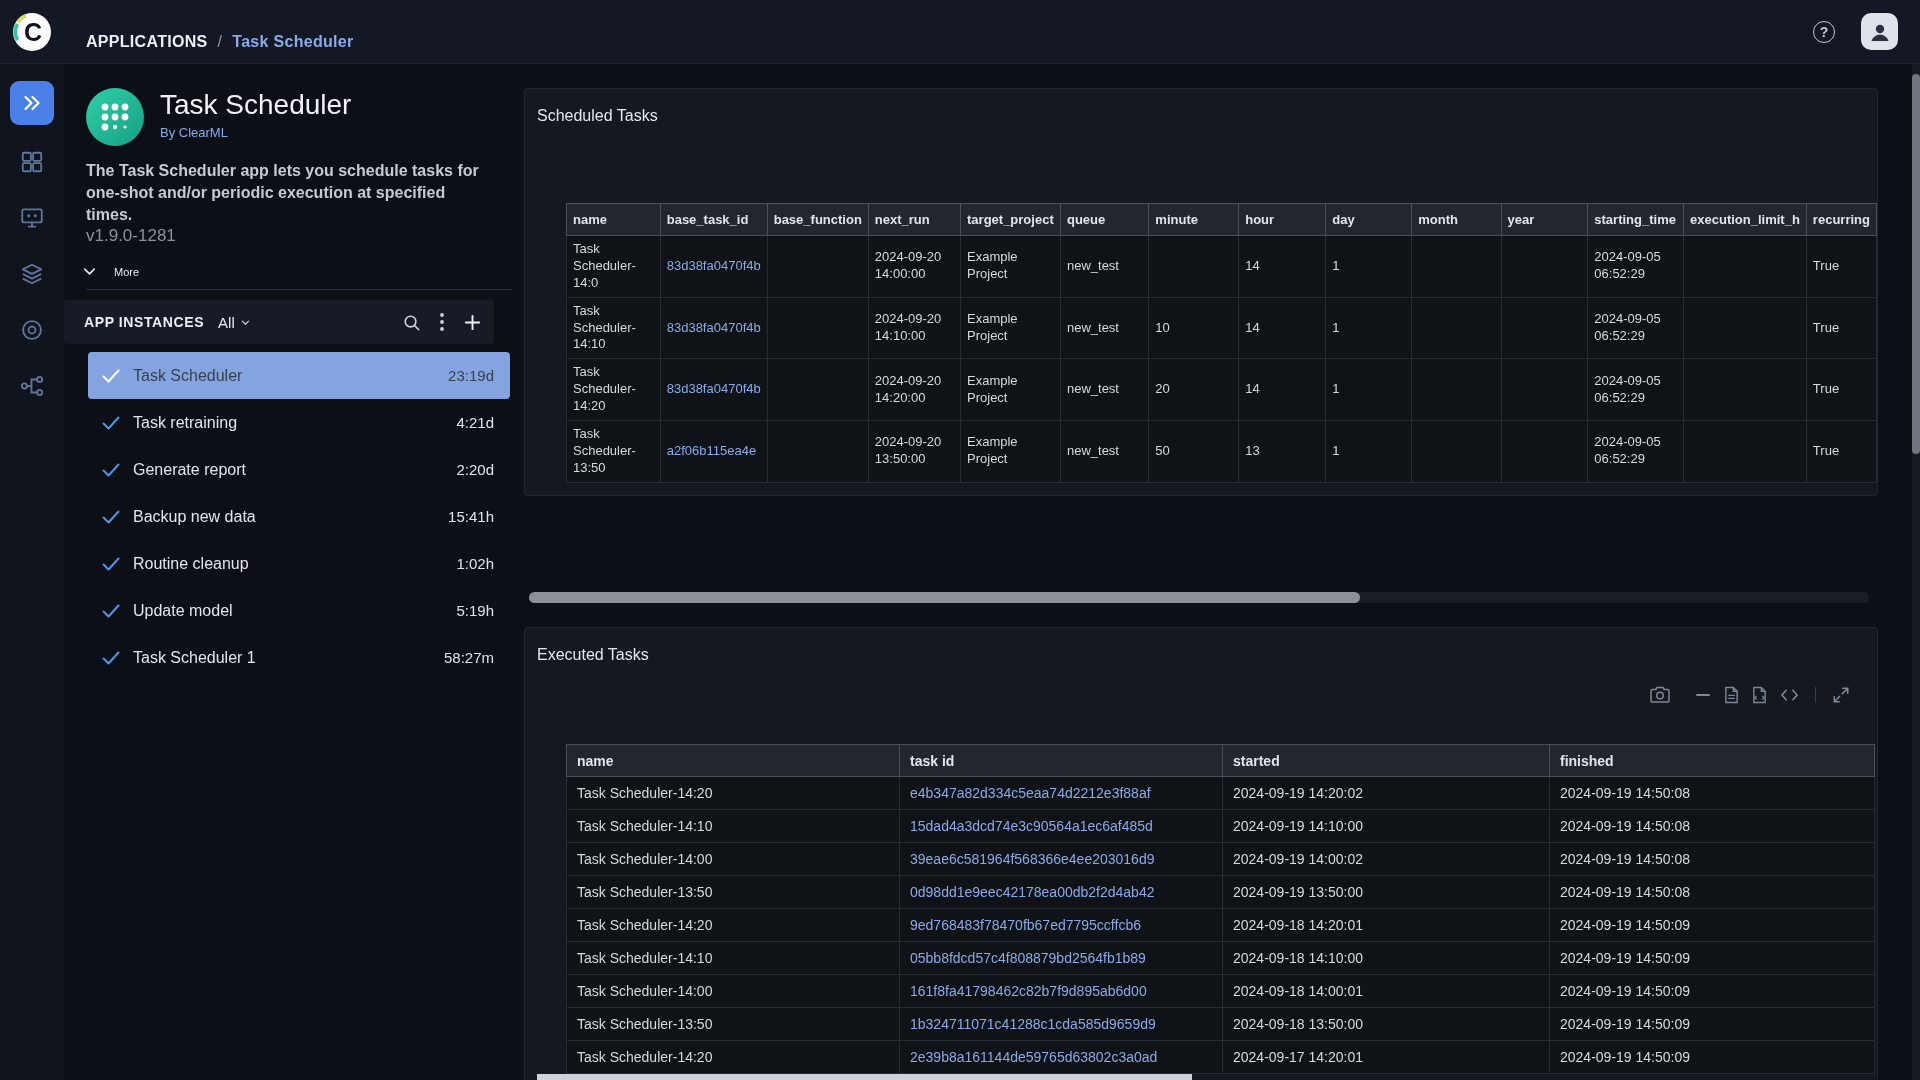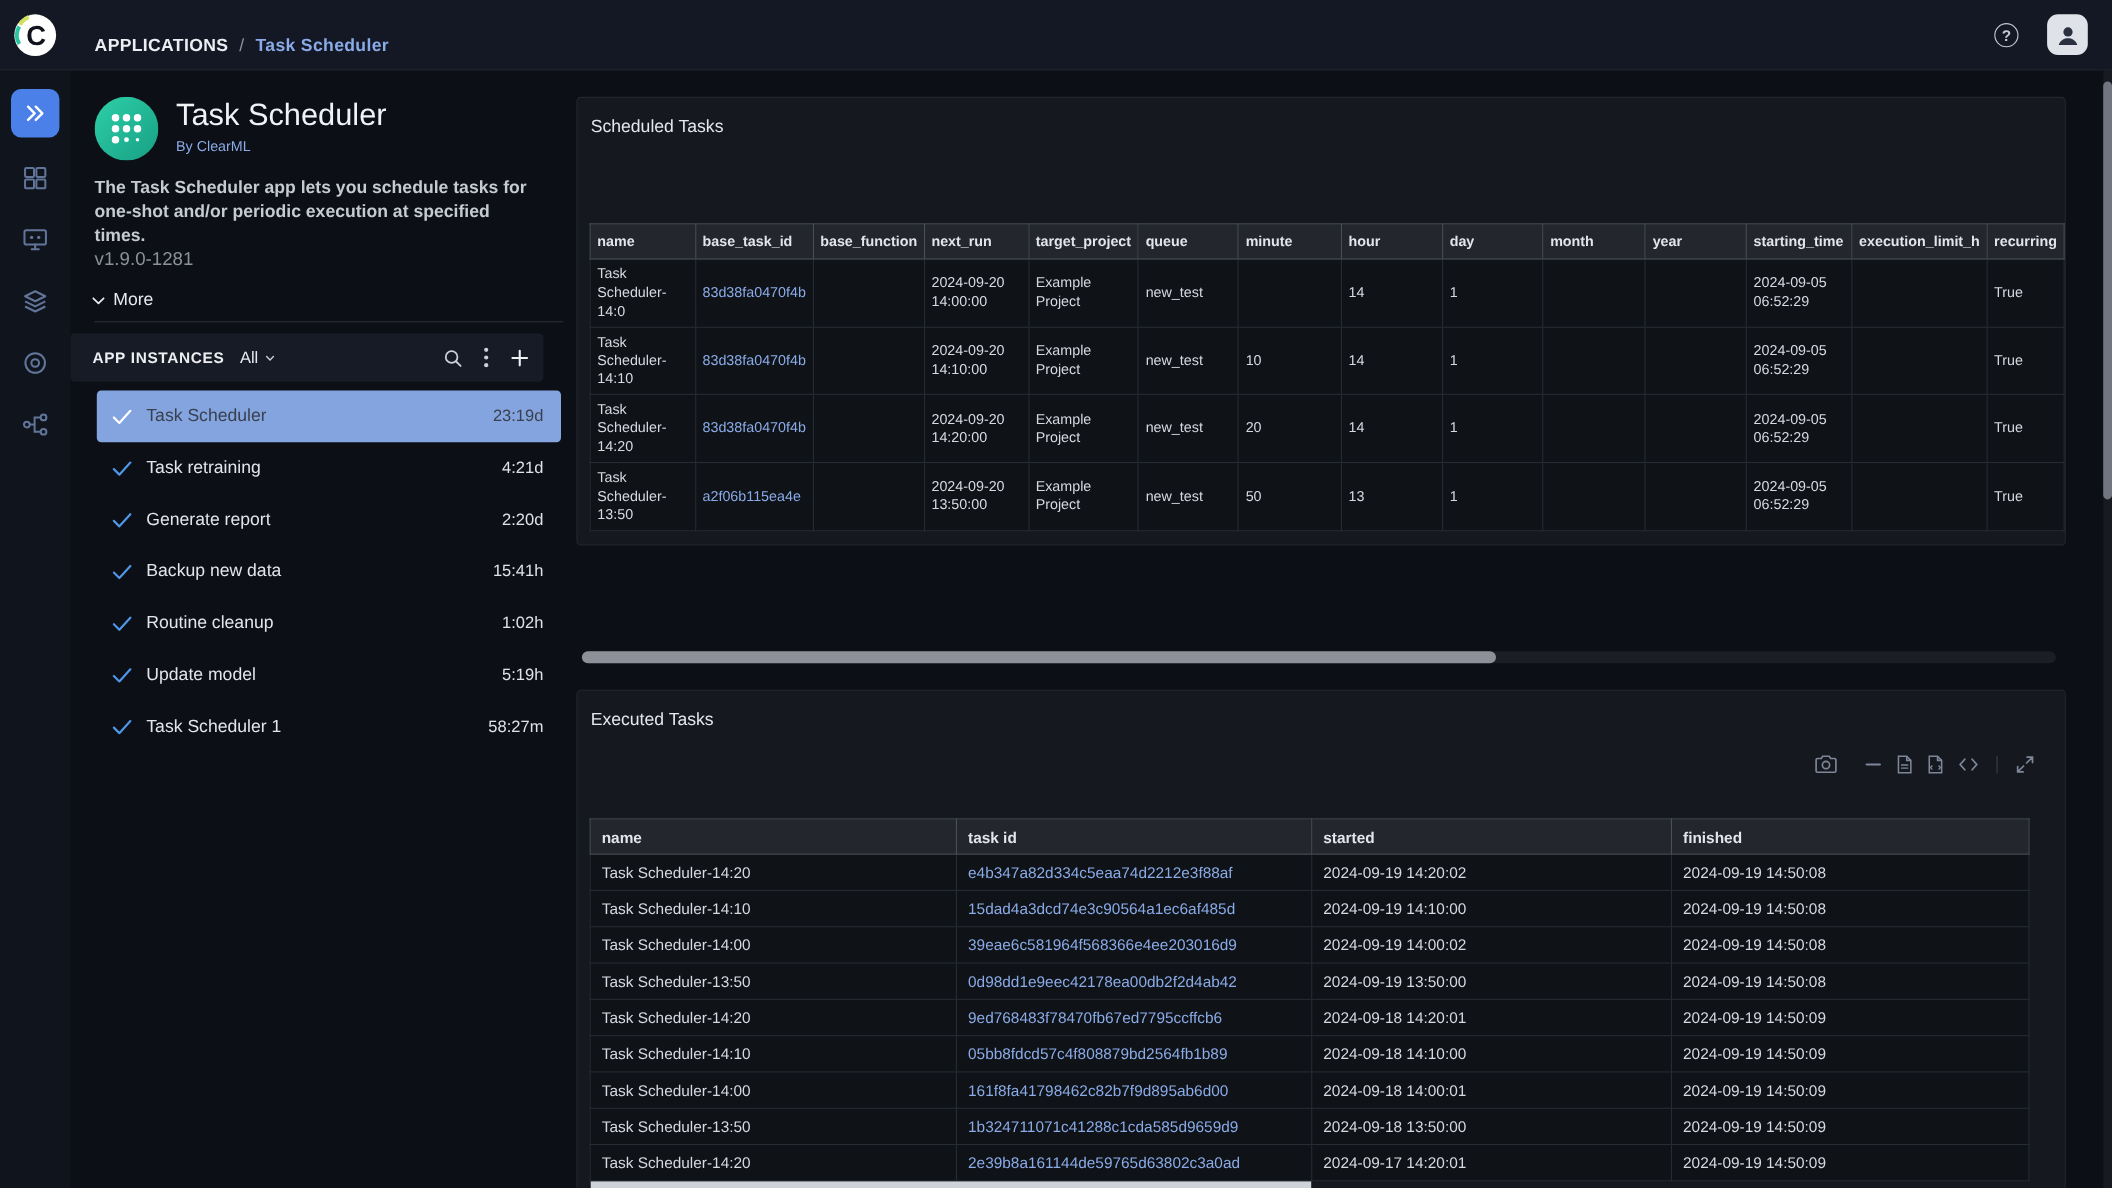--- a/index.html
+++ b/index.html
@@ -50,21 +50,21 @@
   }
 
   
   .panel { position: absolute; top: 64px; left: 64px; width: 450px; bottom: 0; }
   .app-header { display: flex; gap: 16px; margin: 24px 0 0 22px; }
   .app-icon { width: 58px; height: 58px; flex: 0 0 auto; }
   .app-title { font-size: 28px; font-weight: 500; color: #f0f2f6; line-height: 1.1; margin-top: 2px; }
   .app-byline { font-size: 13px; color: var(--link-blue, #8aabe8); margin-top: 4px; cursor: pointer; }
   .app-desc { margin: 14px 20px 0 22px; font-size: 16px; line-height: 1.38; color: #c6cad2; max-width: 432px; font-weight: bold; }
   .app-version { margin: 0 0 0 22px; font-size: 17px; color: #8b919c; }
-  .more-row { margin: 18px 0 0 18px; display: flex; align-items: center; gap: 6px; font-size: 16px; color: #e8eaf0; cursor: pointer; }
+  .more-row { margin: 18px 0 0 18px; display: flex; align-items: center; gap: 17px; font-size: 11px; color: #e8eaf0; cursor: pointer; }
   .panel-divider { margin: 10px 2px 0 22px; height: 1px; background: #2c303a; }
 
   .instances-bar {
     margin: 10px 0 0 0; width: 430px; height: 44px;
     background: #171b26; border-radius: 4px;
     display: flex; align-items: center; padding: 0 12px 0 20px; gap: 14px;
   }
   .instances-title { font-size: 14px; font-weight: 700; letter-spacing: .6px; color: #eceef2; }
   .filter-dd { display: flex; align-items: center; gap: 5px; font-size: 15px; color: #e8eaf0; cursor: pointer; }
   .bar-icons { margin-left: auto; display: flex; align-items: center; gap: 18px; color: #ccd1d9; }
@@ -86,21 +86,21 @@
   .main { position: absolute; top: 64px; left: 514px; width: 1398px; bottom: 0; overflow: hidden; }
   .card {
     position: absolute; left: 10px; width: 1354px;
     background: var(--card-bg, #15181e); border: 1px solid #23272e; border-radius: 4px;
   }
   .card-title { position: absolute; left: 12px; top: 18px; font-size: 16px; color: #e4e7ec; }
   .card-scheduled { top: 24px; height: 408px; }
   .card-executed { top: 563px; height: 540px; }
 
   
-  table.data-table { border-collapse: collapse; table-layout: fixed; background: #0f1216; position: absolute; }
+  table.data-table { border-collapse: collapse; table-layout: fixed; background: #0f1216; position: absolute; margin-left: 30px; }
   .data-table th {
     background: var(--table-header-bg, #23262d); border: 1px solid #4a4e57;
     font-weight: 700; text-align: left; color: #e2e5ea;
     overflow: hidden; white-space: nowrap;
   }
   .data-table td { border: 1px solid #272b32; color: #d6dae0; overflow: hidden; vertical-align: middle; }
   .cell-link { color: var(--link-blue, #8aabe8); cursor: pointer; white-space: nowrap; }
 
   .sched-table { left: 11px; top: 114px; }
   .sched-table th { font-size: 13px; padding: 8px 6px; height: 32px; }

